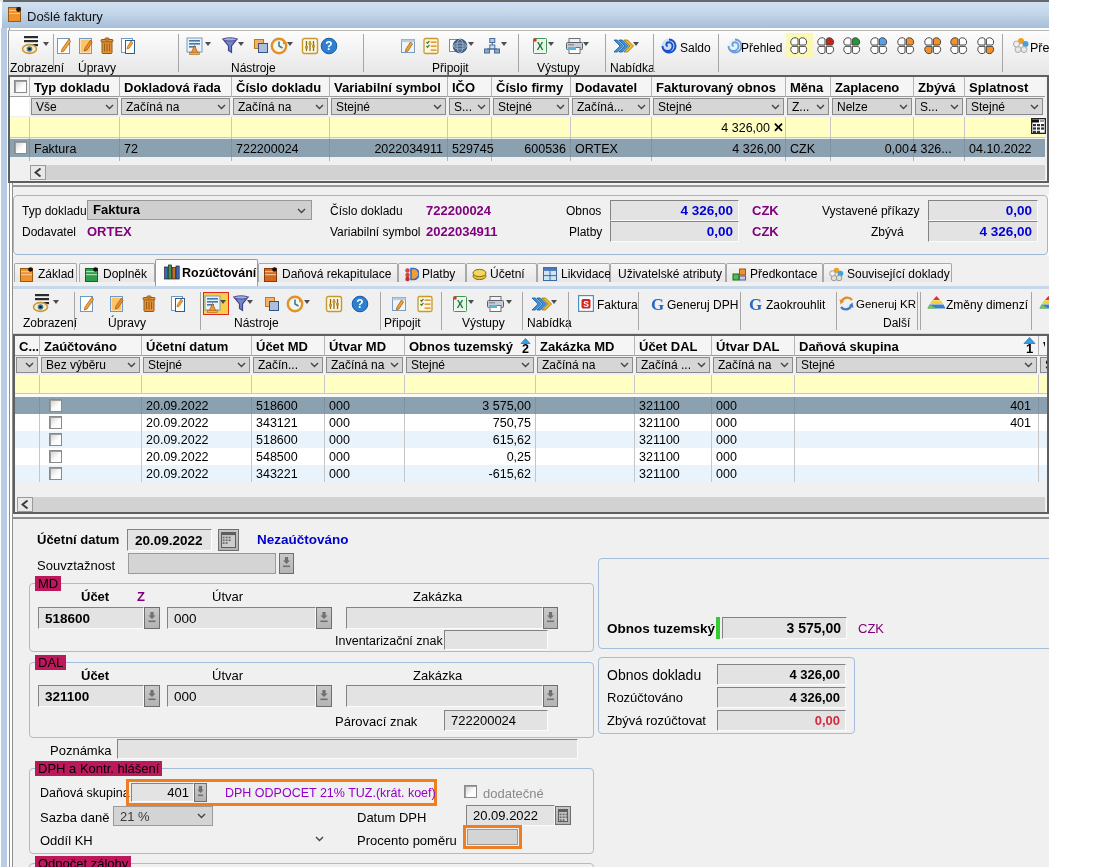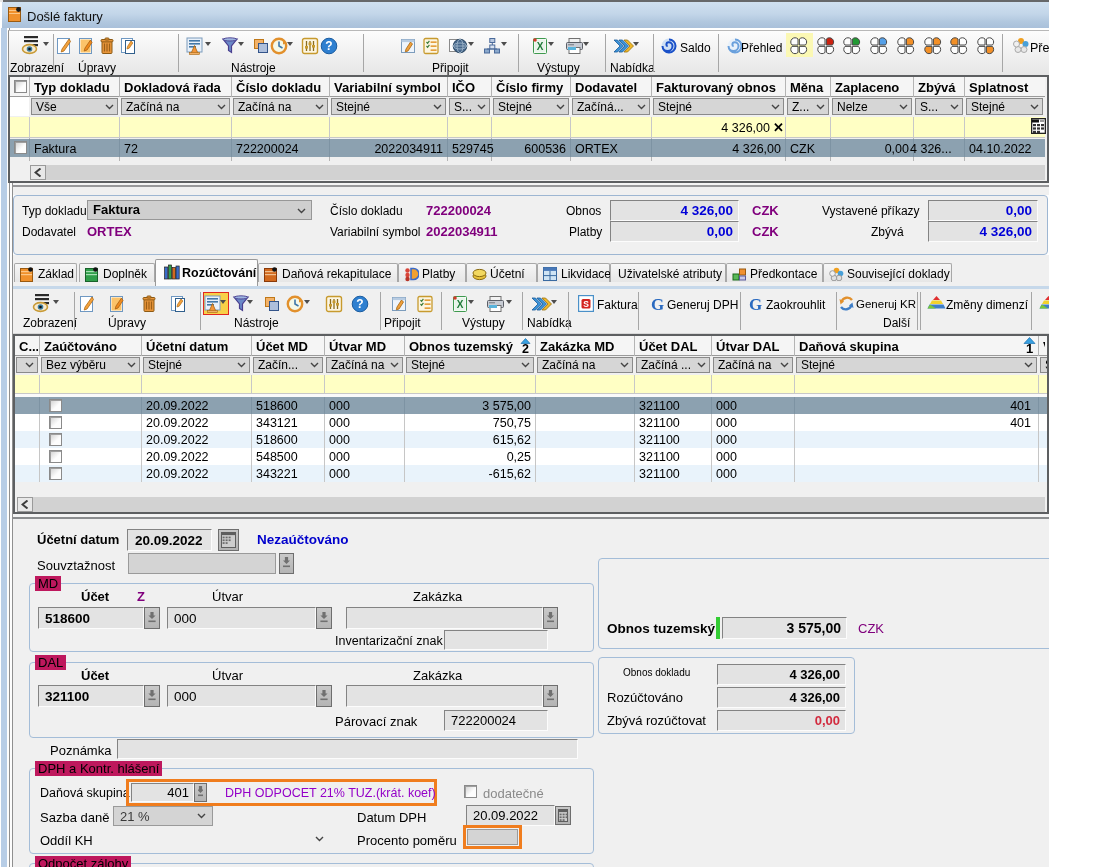--- a/index.html
+++ b/index.html
@@ -960,21 +960,21 @@
 <div class="combo" style="left:467px;top:829px;width:51px;height:16px"></div>
 <div class="grp" style="left:29px;top:863px;width:565px;height:20px"></div>
 <div class="glab" style="left:35px;top:856px">Odpočet zálohy</div>
 <div class="grp" style="left:598px;top:558px;width:460px;height:91px"></div>
 <div class="abs" style="left:607px;top:621px;font-size:13.5px;white-space:nowrap;font-weight:bold">Obnos tuzemský</div>
 <div class="abs" style="left:716px;top:617px;width:4px;height:22px;background:#33cc33;"></div>
 <div class="fld" style="left:722px;top:617px;width:125px;height:22px"></div>
 <div class="abs" style="left:722px;top:620px;width:119px;text-align:right;font-size:14px;font-weight:bold">3 575,00</div>
 <div class="abs" style="left:858px;top:621px;font-size:13px;white-space:nowrap;color:#80007d">CZK</div>
 <div class="grp" style="left:598px;top:657px;width:257px;height:77px"></div>
-<div class="abs" style="left:607px;top:667px;font-size:10px;white-space:nowrap;margin-left:16px;">Obnos dokladu</div>
+<div class="abs" style="left:607px;top:667px;font-size:14px;white-space:nowrap;">Obnos dokladu</div>
 <div class="fld" style="left:717px;top:664px;width:129px;height:21px"></div>
 <div class="abs" style="left:717px;top:667px;width:123px;text-align:right;font-size:13px;font-weight:bold;color:#000">4 326,00</div>
 <div class="abs" style="left:607px;top:690px;font-size:13px;white-space:nowrap;">Rozúčtováno</div>
 <div class="fld" style="left:717px;top:687px;width:129px;height:21px"></div>
 <div class="abs" style="left:717px;top:690px;width:123px;text-align:right;font-size:13px;font-weight:bold;color:#000">4 326,00</div>
 <div class="abs" style="left:607px;top:713px;font-size:13px;white-space:nowrap;">Zbývá rozúčtovat</div>
 <div class="fld" style="left:717px;top:710px;width:129px;height:21px"></div>
 <div class="abs" style="left:717px;top:713px;width:123px;text-align:right;font-size:13px;font-weight:bold;color:#d22a3e">0,00</div>
 <div class="abs" style="left:1049px;top:0px;width:62px;height:867px;background:#fff;"></div>
 </div>

